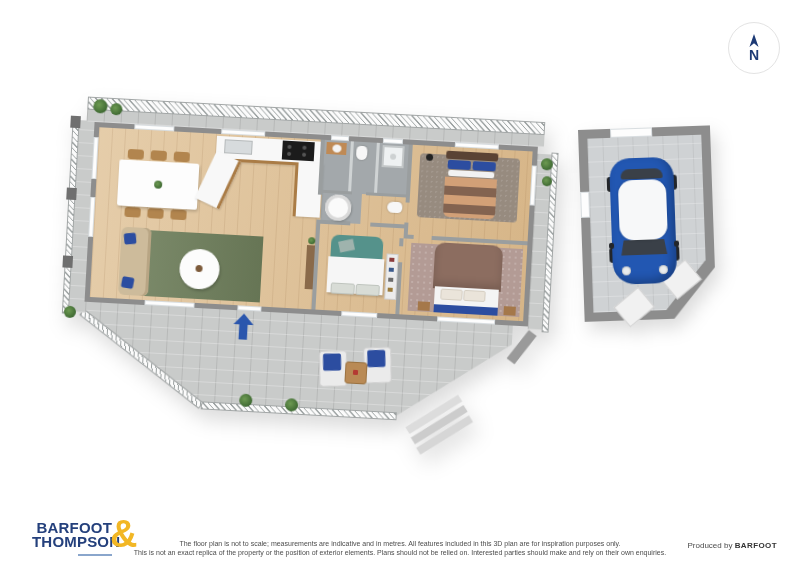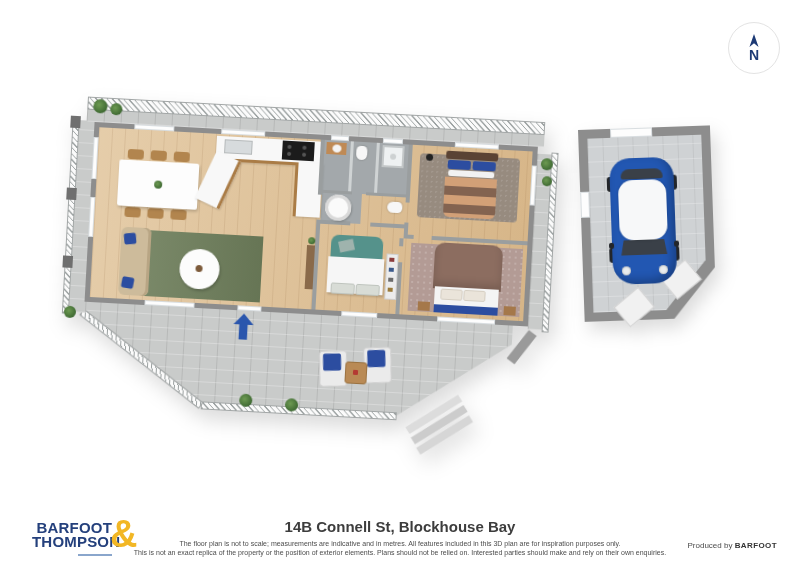--- a/index.html
+++ b/index.html
@@ -266,21 +266,20 @@
     </div>
   </div>
 
   <div class="a logo">
     <div class="logo-line">BARFOOT</div>
     <div class="logo-line">THOMPSON</div>
     <div class="logo-amp">&amp;</div>
     <div class="logo-tagline"></div>
   </div>
 
-  <div class="a title">14B Connell St, Blockhouse Bay</div>
   <div class="a disc" style="top:539px;">The floor plan is not to scale; measurements are indicative and in metres. All features included in this 3D plan are for inspiration purposes only.</div>
   <div class="a disc" style="top:548px;">This is not an exact replica of the property or the position of exterior elements. Plans should not be relied on. Interested parties should make and rely on their own enquiries.</div>
 
   <div class="a credit">
     <span>Produced by</span>
     <b>BARFOOT</b>
   </div>
 
 </div>
 

